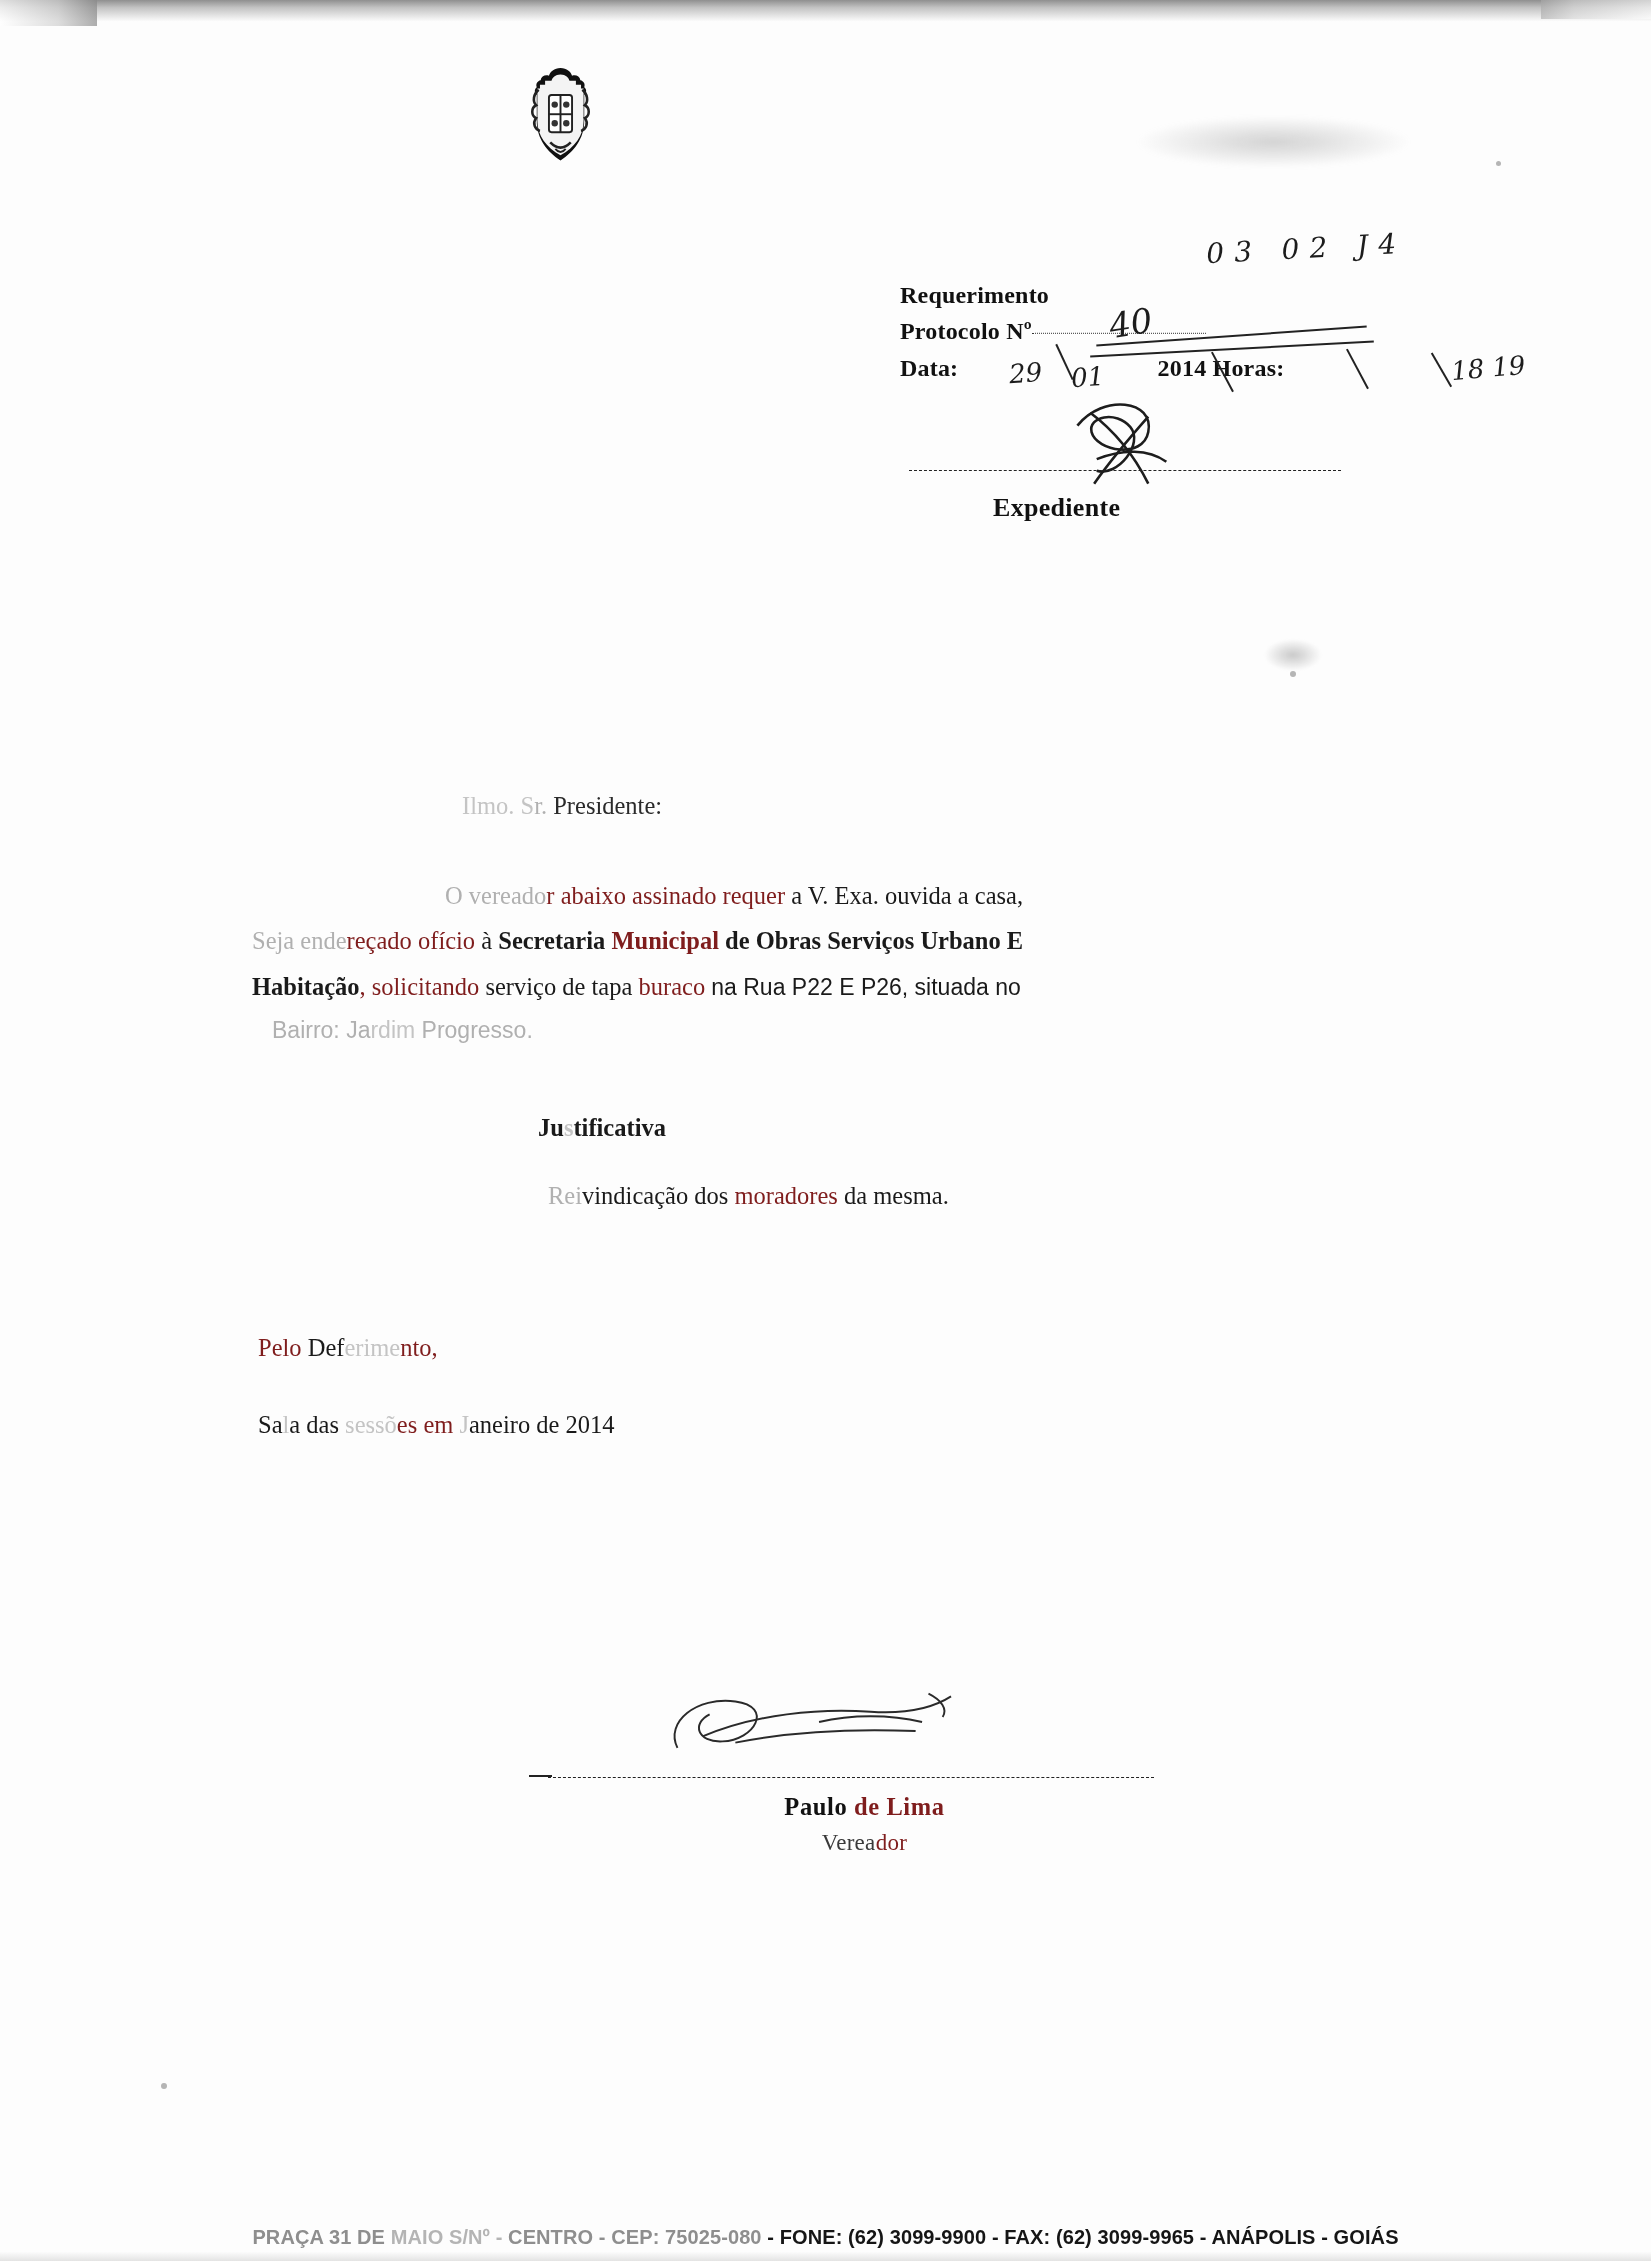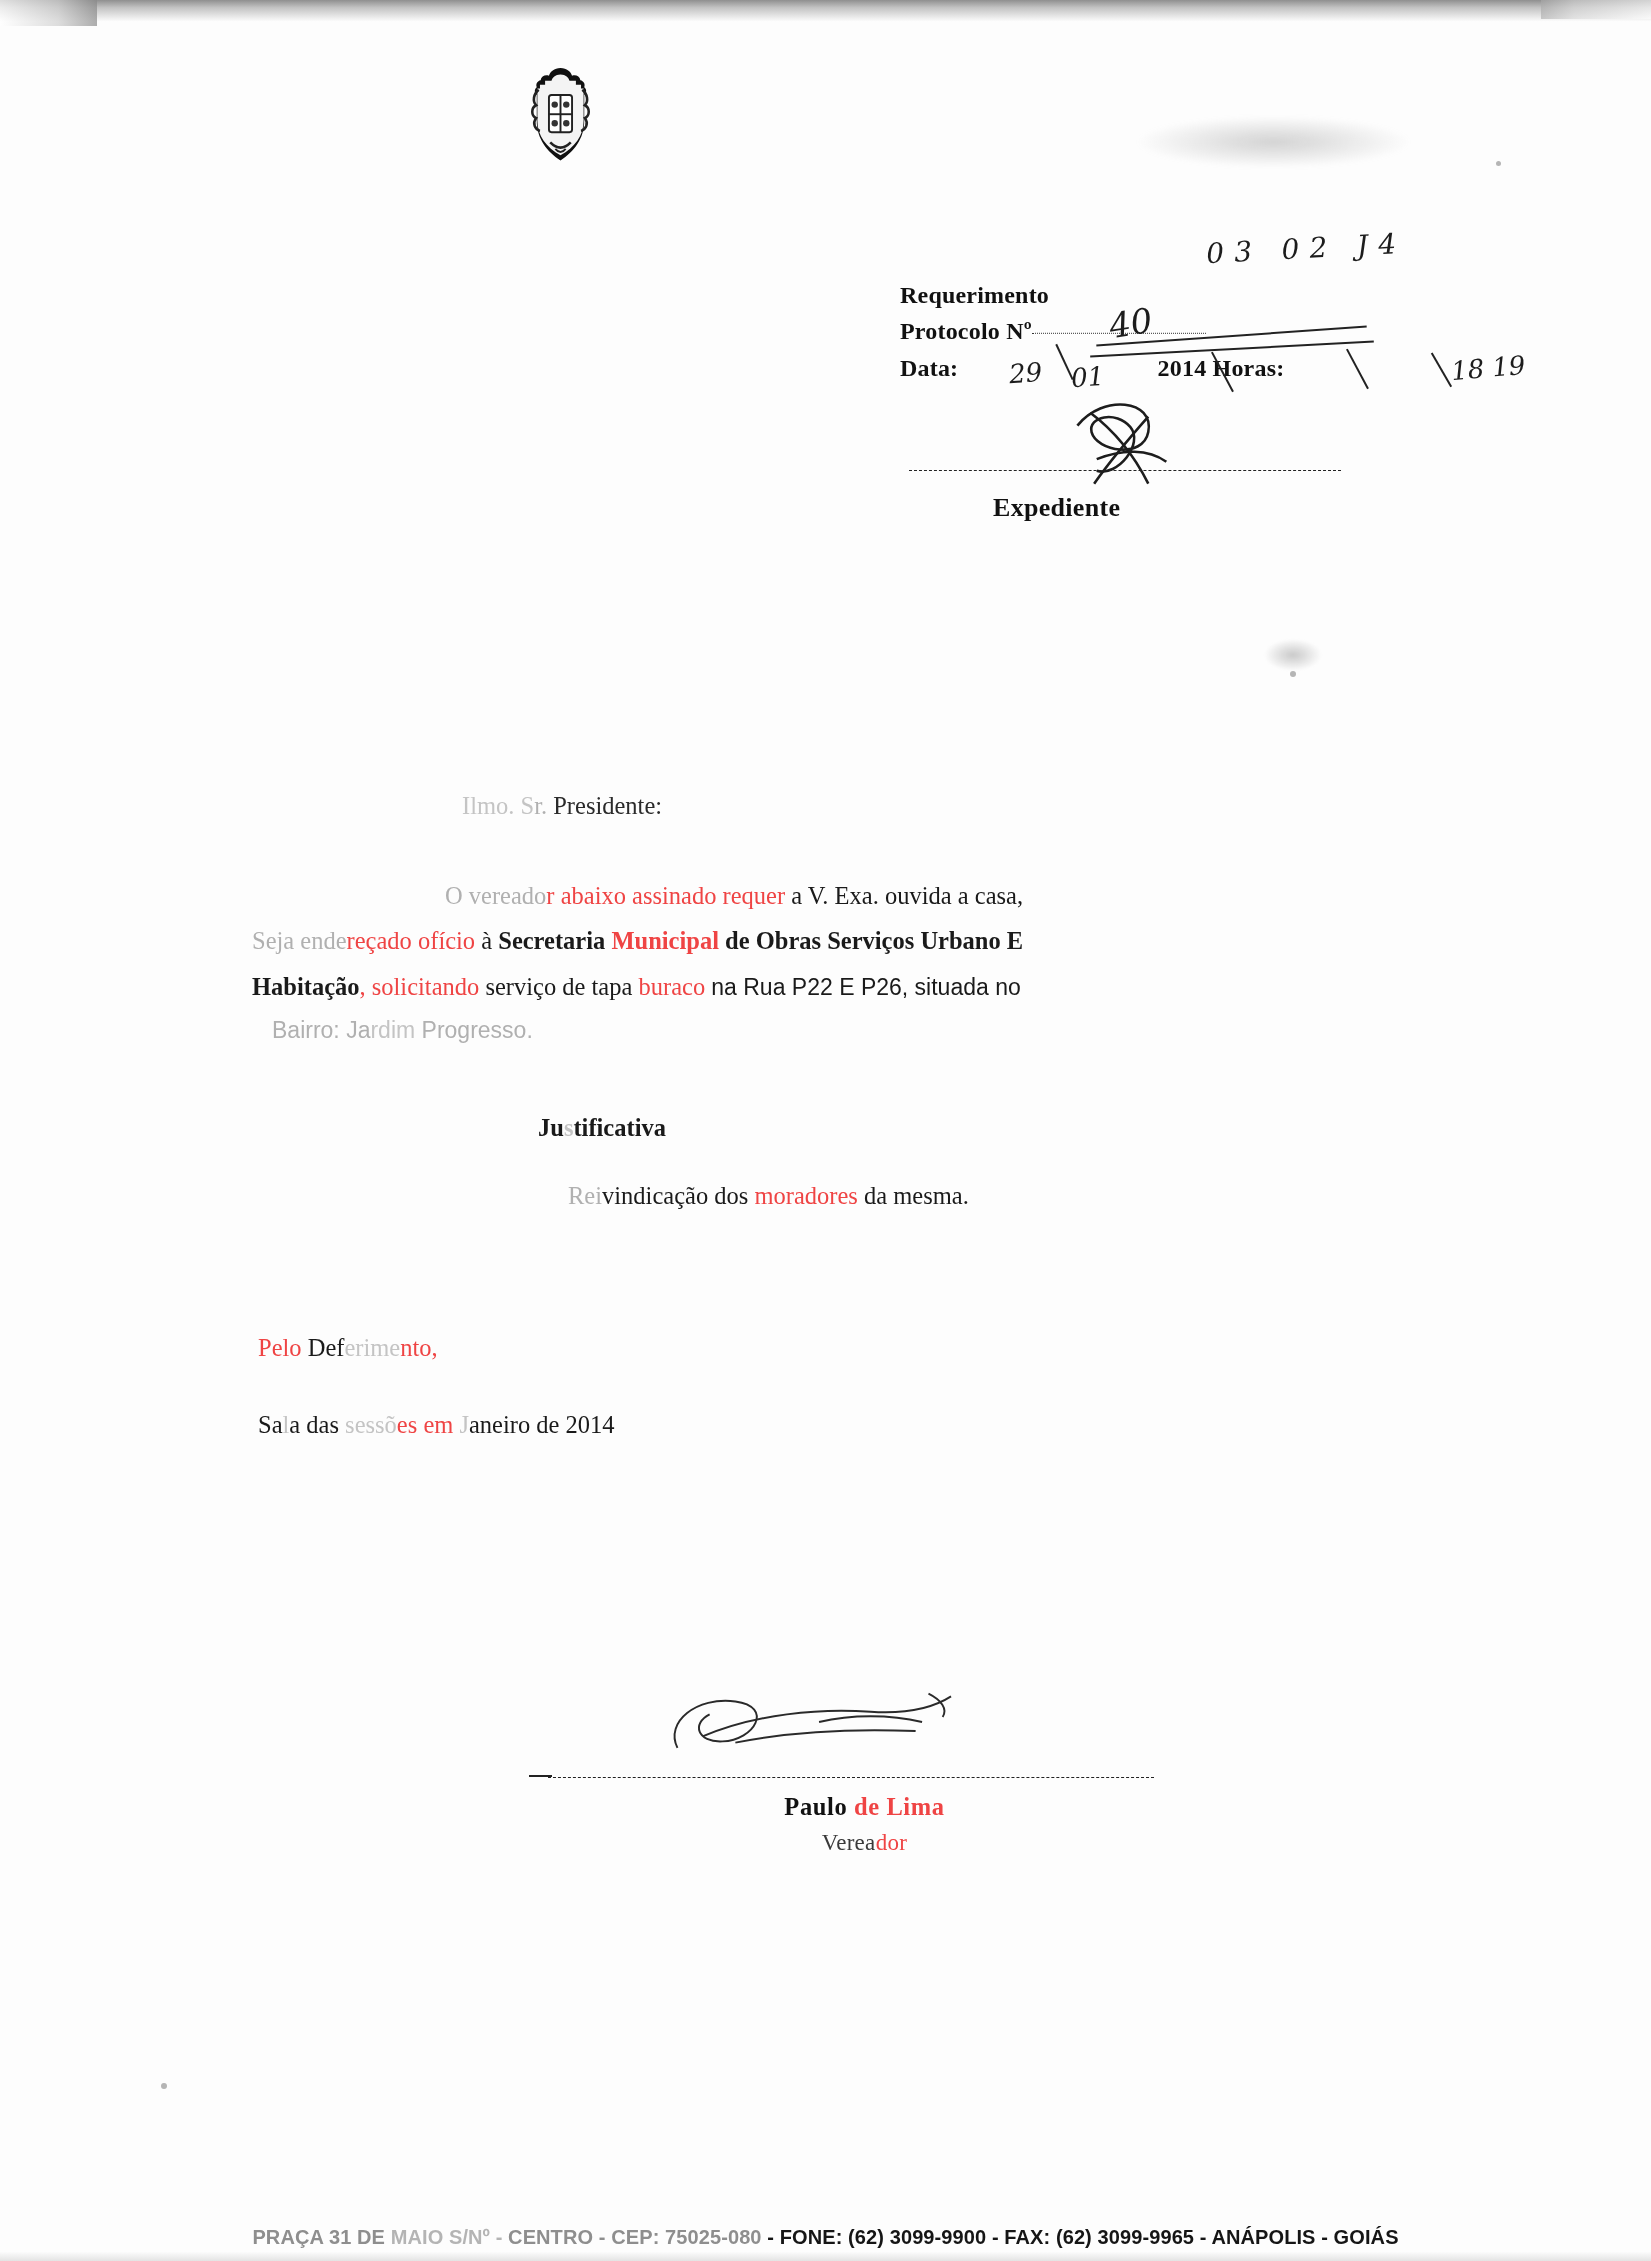--- a/index.html
+++ b/index.html
@@ -197,21 +197,21 @@
     line-height: 1.55;
     color: #1a1a1a;
   }
   .p-salutation {
     position: absolute;
     top: 0; left: 462px;
     font-family: "Liberation Serif", serif;
     font-size: 24.5px;
     color: #2a2a2a;
   }
-  .faded { color: #ef4444; }
+  .faded { color: #7f1d1d; }
   .faded-2 { color: #b0b0b0; }
   .faded-3 { color: #c4c4c4; }
 
   .para-1 {
     position: absolute;
     top: 90px; left: 445px;
     font-family: "Liberation Serif", serif;
     font-size: 24.5px;
     white-space: nowrap;
   }
@@ -242,21 +242,21 @@
 
   .justificativa {
     position: absolute;
     top: 322px; left: 538px;
     font-family: "Liberation Serif", serif;
     font-size: 24.5px;
     font-weight: bold;
   }
   .justificativa-text {
     position: absolute;
-    top: 390px; left: 568px;
+    top: 390px; left: 548px;
     font-family: "Liberation Serif", serif;
     font-size: 24.5px;
     white-space: nowrap;
   }
   .deferimento {
     position: absolute;
     top: 542px; left: 258px;
     font-family: "Liberation Serif", serif;
     font-size: 24.5px;
     white-space: nowrap;

